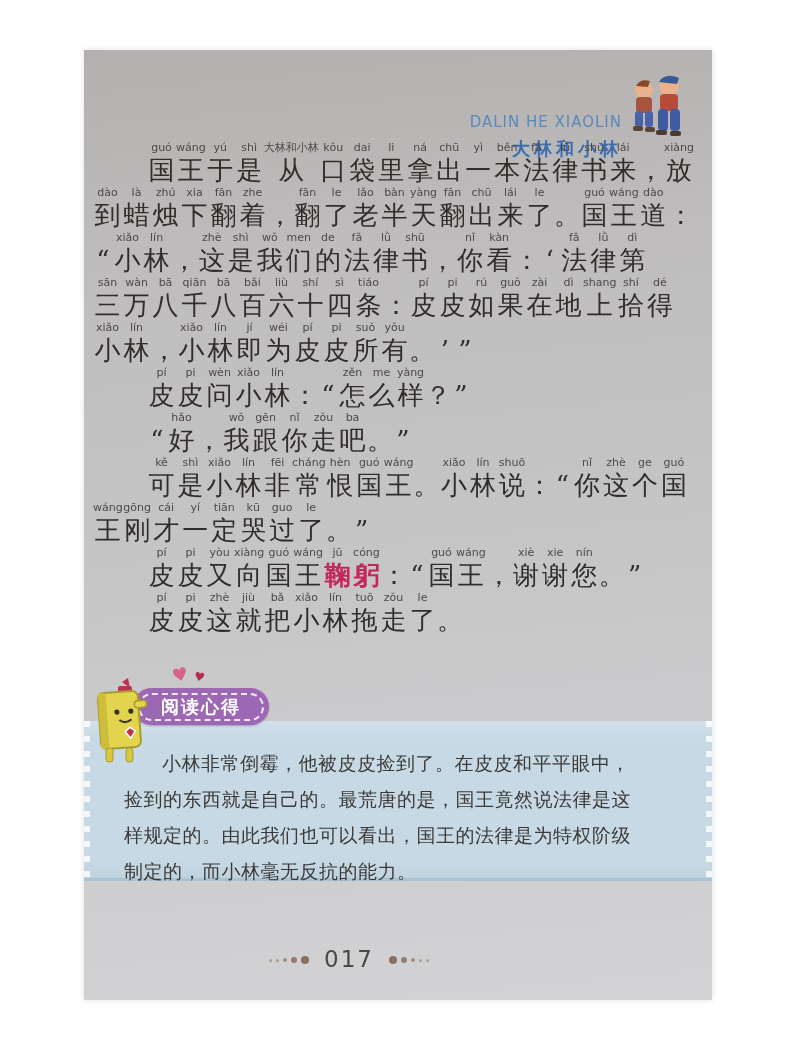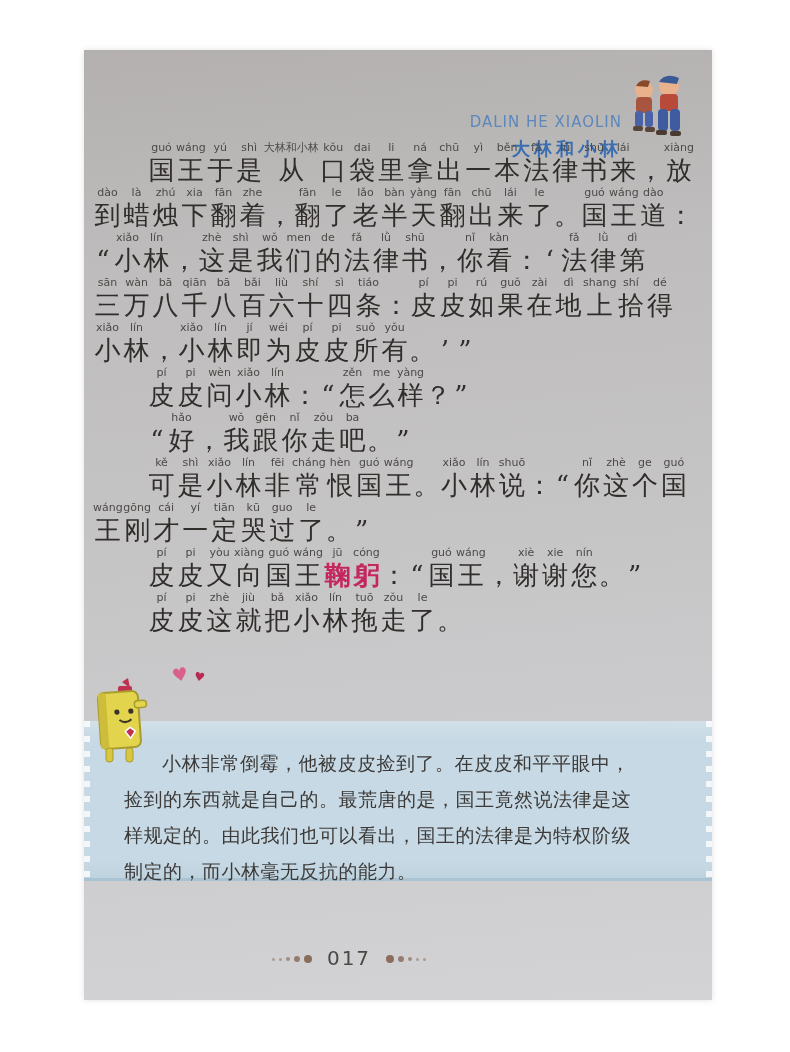--- a/index.html
+++ b/index.html
@@ -61,21 +61,21 @@
   .heart1 { color:#d9608a; font-size:18px; display:inline-block; transform:rotate(-12deg); }
   .heart2 { color:#b82b50; font-size:12px; display:inline-block; transform:rotate(10deg); margin-left:6px; }
   .mascot { position:absolute; left:8px; top:628px; width:56px; height:88px; z-index:4; }
 
   
   .footer { position:absolute; left:0; top:896px; width:530px; text-align:center; }
   .footer .dots { display:inline-block; vertical-align:middle; }
   .footer .d { display:inline-block; border-radius:50%; background:#8b6d5c; vertical-align:middle; margin:0 2px; }
   .d.s3{width:3px;height:3px;opacity:.55} .d.s4{width:4px;height:4px;opacity:.7}
   .d.s6{width:6px;height:6px;opacity:.85} .d.s8{width:8px;height:8px;}
-  .page-num { display:inline-block; vertical-align:middle; font-size:20px; color:#4b4844;
+  .page-num { display:inline-block; vertical-align:middle; font-size:23px; color:#4b4844;
               letter-spacing:2px; margin:0 8px; }
 </style>
 </head>
 <body>
 
 <div class="page">
 
   <div class="hdr">
     <div class="series-pinyin">DALIN HE XIAOLIN</div>
     <div class="series-title">大林和小林</div>
@@ -825,20 +825,25 @@
       <rect x="8" y="14" width="8" height="56" rx="3" fill="#cdbd3a"></rect>
       <circle cx="26" cy="34" r="2.6" fill="#3a3428"></circle>
       <circle cx="40" cy="34" r="2.6" fill="#3a3428"></circle>
       <path d="M28 42 q6 5 12 0" stroke="#3a3428" stroke-width="2" fill="none"></path>
       <path d="M33 54 l5 -4 5 4 -5 7 z" fill="#c03050" stroke="#fff" stroke-width="1.5"></path>
       <rect x="44" y="24" width="12" height="7" rx="3" fill="#e3d44e" stroke="#a89c2e" stroke-width="1.5"></rect>
     </g>
     <rect x="14" y="70" width="7" height="14" rx="3" fill="#d8c840" stroke="#a89c2e"></rect>
     <rect x="34" y="70" width="7" height="14" rx="3" fill="#d8c840" stroke="#a89c2e"></rect>
   </svg>
+  <div class="badge-pill">
+    <div class="inner">
+      <span class="badge-label">阅读心得</span>
+    </div>
+  </div>
   <div class="notes-box">
     <p class="notes-text">小林非常倒霉，他被皮皮捡到了。在皮皮和平平眼中，捡到的东西就是自己的。最荒唐的是，国王竟然说法律是这样规定的。由此我们也可以看出，国王的法律是为特权阶级制定的，而小林毫无反抗的能力。</p>
   </div>
 
   <div class="footer">
     <span class="dots"><span class="d s3"></span><span class="d s3"></span><span class="d s4"></span><span class="d s6"></span><span class="d s8"></span></span>
     <span class="page-num">017</span>
     <span class="dots"><span class="d s8"></span><span class="d s6"></span><span class="d s4"></span><span class="d s3"></span><span class="d s3"></span></span>
   </div>
 

